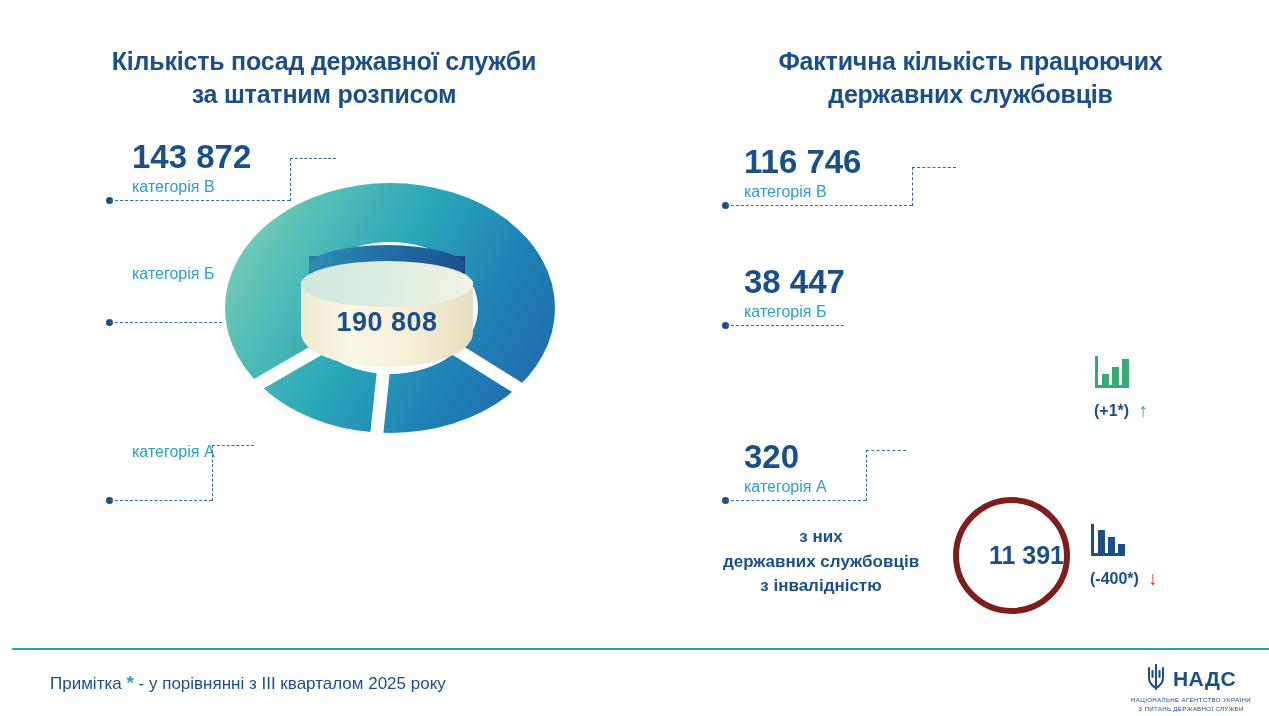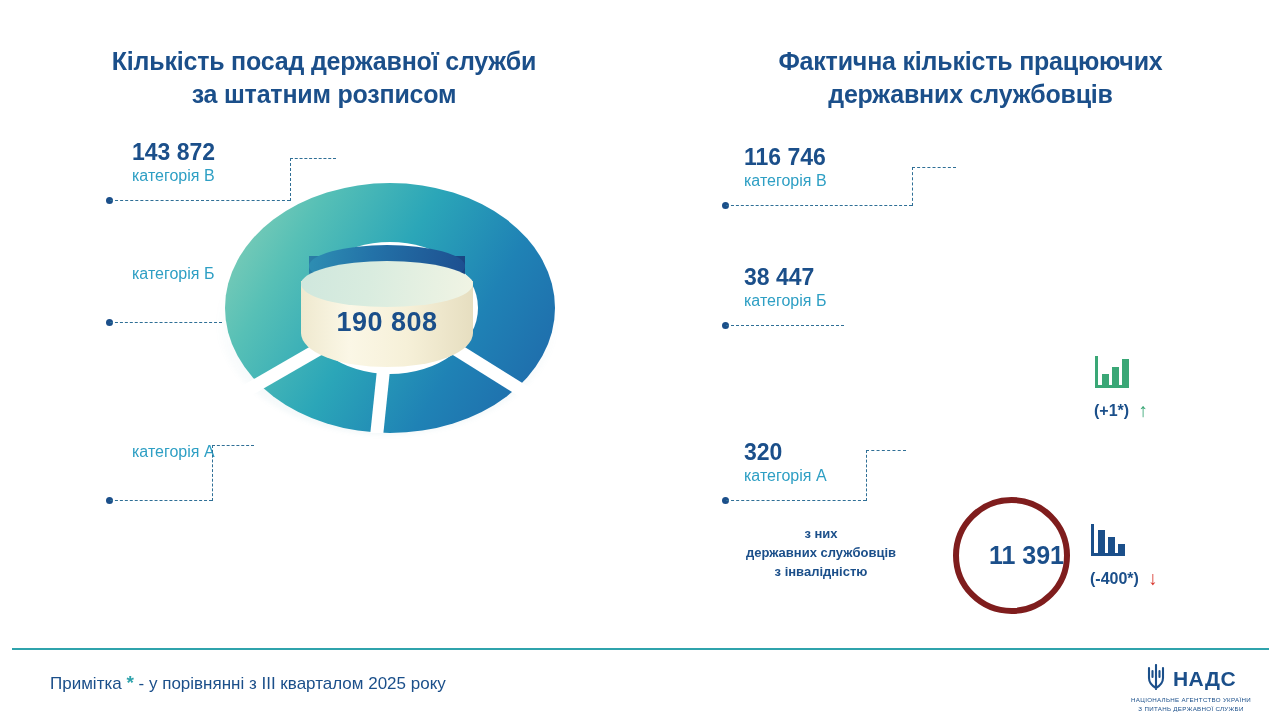--- a/index.html
+++ b/index.html
@@ -138,21 +138,21 @@
     text-align: center;
     font-size: 27px;
     font-weight: bold;
     color: #1b4f8a;
     letter-spacing: 0.5px;
   }
 
   
   .callout { position: absolute; }
   .callout .num {
-    font-size: 23px; font-weight: bold; color: #1b4f8a; line-height: 1.05;
+    font-size: 33px; font-weight: bold; color: #1b4f8a; line-height: 1.05;
   }
   .callout .lab {
     font-size: 16px; color: #2e9fc4; margin-top: 2px; line-height: 1.2;
   }
   .callout .leader {
     position: absolute;
     border-bottom: 1.6px dashed #2f6f96;
     height: 0;
   }
   .callout .dot {
@@ -191,21 +191,21 @@
     display: flex; align-items: center; justify-content: flex-end;
   }
   .circle-stat .cnum {
     font-size: 25px; font-weight: bold; color: #1b4f8a;
   }
   .circle-label {
     position: absolute;
     left: 686px; top: 525px;
     width: 246px;
     text-align: center;
-    font-size: 13px; font-weight: bold; color: #1b4f8a;
+    font-size: 17px; font-weight: bold; color: #1b4f8a;
     line-height: 1.45;
   }
 
   
   .footer {
     position: absolute;
     left: 0; bottom: 0;
     width: 1269px; height: 68px;
     border-top: 2px solid #2fa3ac;
     background: #ffffff;

